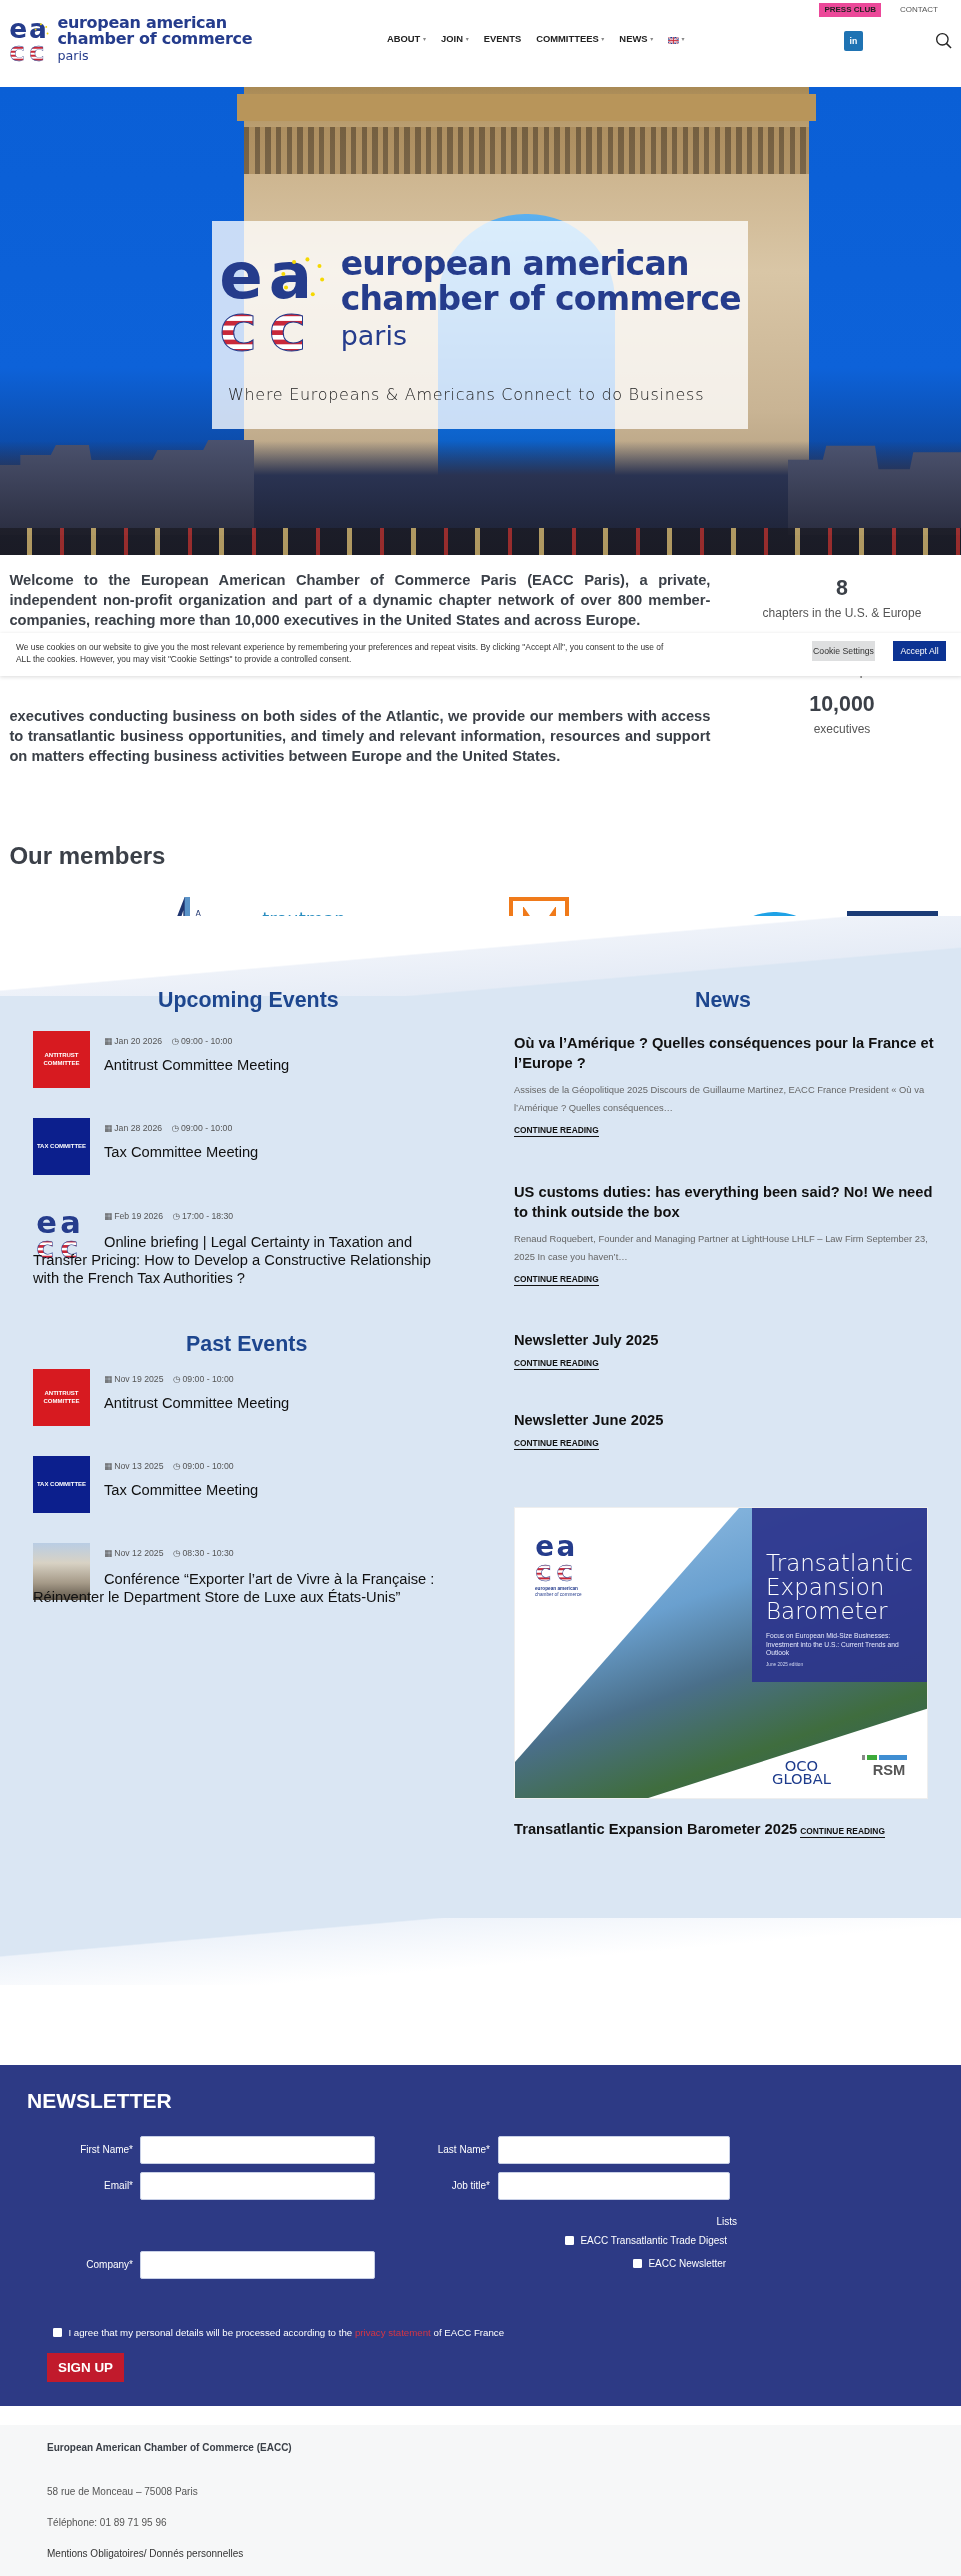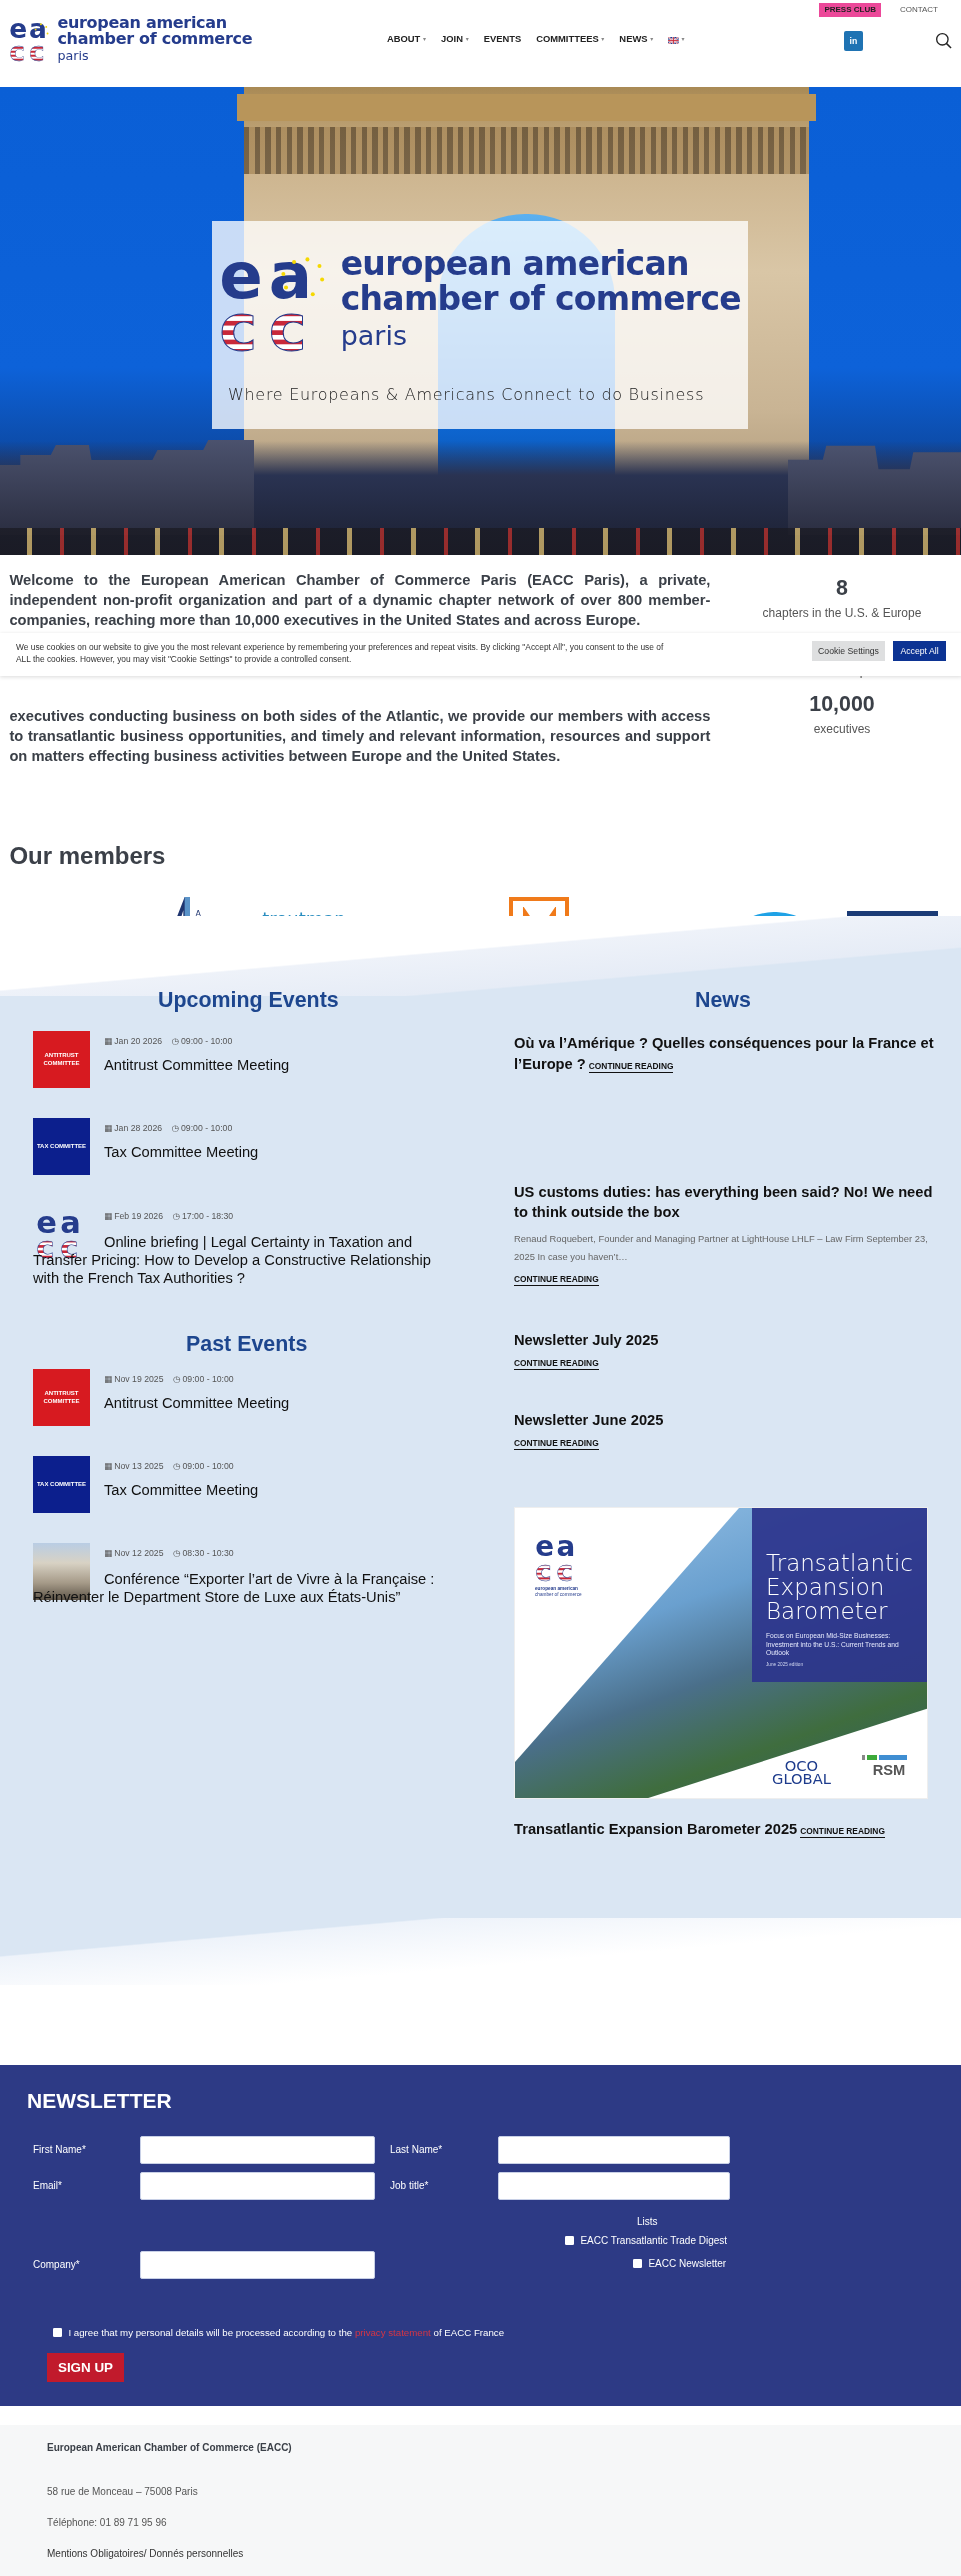--- a/index.html
+++ b/index.html
@@ -48,21 +48,21 @@
   
   .intro { position: relative; width: 962px; height: 267px; background: #fff; }
   .intro-text { position: absolute; left: 9.4px; top: 14.7px; width: 701px; font-size: 14.7px; line-height: 20px; color: #3b4048; font-weight: bold; text-align: justify; }
   .stats { position: absolute; left: 742px; top: 18.7px; width: 200px; text-align: center; }
   .stat { margin-bottom: 9.4px; }
   .stat-num { font-size: 21.4px; font-weight: bold; color: #3b4048; line-height: 29px; }
   .stat-label { font-size: 12px; color: #555; line-height: 20px; }
 
   .cookie { position: absolute; left: 0; top: 78px; width: 962px; height: 43px; background: #fff; box-shadow: 0 1.3px 4px rgba(0,0,0,0.15); z-index: 5; }
   .cookie-text { position: absolute; left: 16px; top: 8px; width: 655px; font-size: 8.4px; line-height: 12px; color: #333; }
-  .cookie-settings { position: absolute; left: 812px; top: 8px; width: 73px; height: 20px; background: #dedfe0; color: #333; font-size: 8.7px; display: flex; align-items: center; justify-content: center; }
+  .cookie-settings { position: absolute; left: 812px; top: 8px; width: 63px; height: 20px; background: #dedfe0; color: #333; font-size: 8.7px; display: flex; align-items: center; justify-content: center; }
   .cookie-accept { position: absolute; left: 893px; top: 8px; width: 53px; height: 20px; background: #0c3393; color: #fff; font-size: 8.7px; display: flex; align-items: center; justify-content: center; }
 
   
   .members { position: relative; width: 962px; height: 154px; background: #fff; }
   .members-title { position: absolute; left: 9.4px; top: 20px; font-size: 24px; font-weight: bold; color: #3b4048; }
   .member-logo { position: absolute; display: flex; align-items: center; justify-content: center; flex-direction: column; }
 
   
   .mid { position: relative; width: 962px; height: 1009px; background: #dae6f3; }
   .mid-topwave { position: absolute; left: 0; top: -60px; width: 962px; height: 80px; background: linear-gradient(175deg, #ffffff 45%, #eef2f9 46%, #e6ecf6 70%, #dae6f3 71%); }
@@ -80,21 +80,21 @@
   .news { position: absolute; left: 514px; width: 421px; }
   .news-title { font-size: 14.7px; font-weight: bold; color: #111; line-height: 20px; }
   .news-excerpt { margin-top: 8px; font-size: 9.4px; color: #666; line-height: 18px; }
   .continue { display: inline-block; margin-top: 8px; font-size: 8.4px; font-weight: bold; color: #111; border-bottom: 1.3px solid #111; padding-bottom: 1.3px; }
 
   .barometer { position: absolute; left: 514px; top: 450px; width: 414px; height: 292px; background: #fff; overflow: hidden; border: 0.7px solid #eee; }
 
   
   .newsletter { position: relative; width: 962px; height: 341px; background: #2d3a85; margin-top: 0; }
   .nl-title { position: absolute; left: 27px; top: 24px; font-size: 21px; font-weight: bold; color: #fff; }
-  .nl-label { position: absolute; font-size: 10px; color: #fff; width: 100px; }
+  .nl-label { position: absolute; font-size: 10px; color: #fff; text-align: right; width: 100px; }
   .nl-input { position: absolute; background: #fff; border-radius: 2px; height: 28px; border: 0.7px solid #c8d0e6; }
   .nl-check { position: absolute; display: flex; align-items: center; gap: 6.7px; color: #fff; font-size: 10px; }
   .checkbox { width: 8.7px; height: 8.7px; background: #fff; border-radius: 1.3px; display: inline-block; }
   .privacy-link { color: #d43545; }
   .signup { position: absolute; left: 47px; top: 288px; width: 77px; height: 29px; background: #c11a2c; color: #fff; font-size: 13.4px; font-weight: bold; display: flex; align-items: center; justify-content: center; }
 
   
   .footer-gap { width: 962px; height: 18.7px; background: #fff; }
   .footer { position: relative; width: 962px; height: 152px; background: #f6f7f8; padding-left: 16px; }
   .footer-org { position: absolute; left: 47px; top: 17.4px; font-size: 10px; font-weight: bold; color: #3b4048; }
@@ -418,20 +418,21 @@
           <span>08:30 - 10:30</span>
         </span>
     </div>
     <div class="event-title-wrap">Conférence “Exporter l’art de Vivre à la Française : Réinventer le Department Store de Luxe aux États-Unis”</div>
   </a>
 
   <h2 class="col-title" style="left:695px;top:12px;">News</h2>
 
   <article class="news" style="top:57px;">
     <a class="news-title">Où va l’Amérique ? Quelles conséquences pour la France et l’Europe ?</a>
+    <p class="news-excerpt">Assises de la Géopolitique 2025 Discours de Guillaume Martinez, EACC France President « Où va l’Amérique ? Quelles conséquences…</p>
     <a class="continue">CONTINUE READING</a>
   </article>
 
   <article class="news" style="top:206px;">
     <a class="news-title">US customs duties: has everything been said? No! We need to think outside the box</a>
     <p class="news-excerpt">Renaud Roquebert, Founder and Managing Partner at LightHouse LHLF – Law Firm September 23, 2025  In case you haven’t…</p>
     <a class="continue">CONTINUE READING</a>
   </article>
 
   <article class="news" style="top:354px;">

